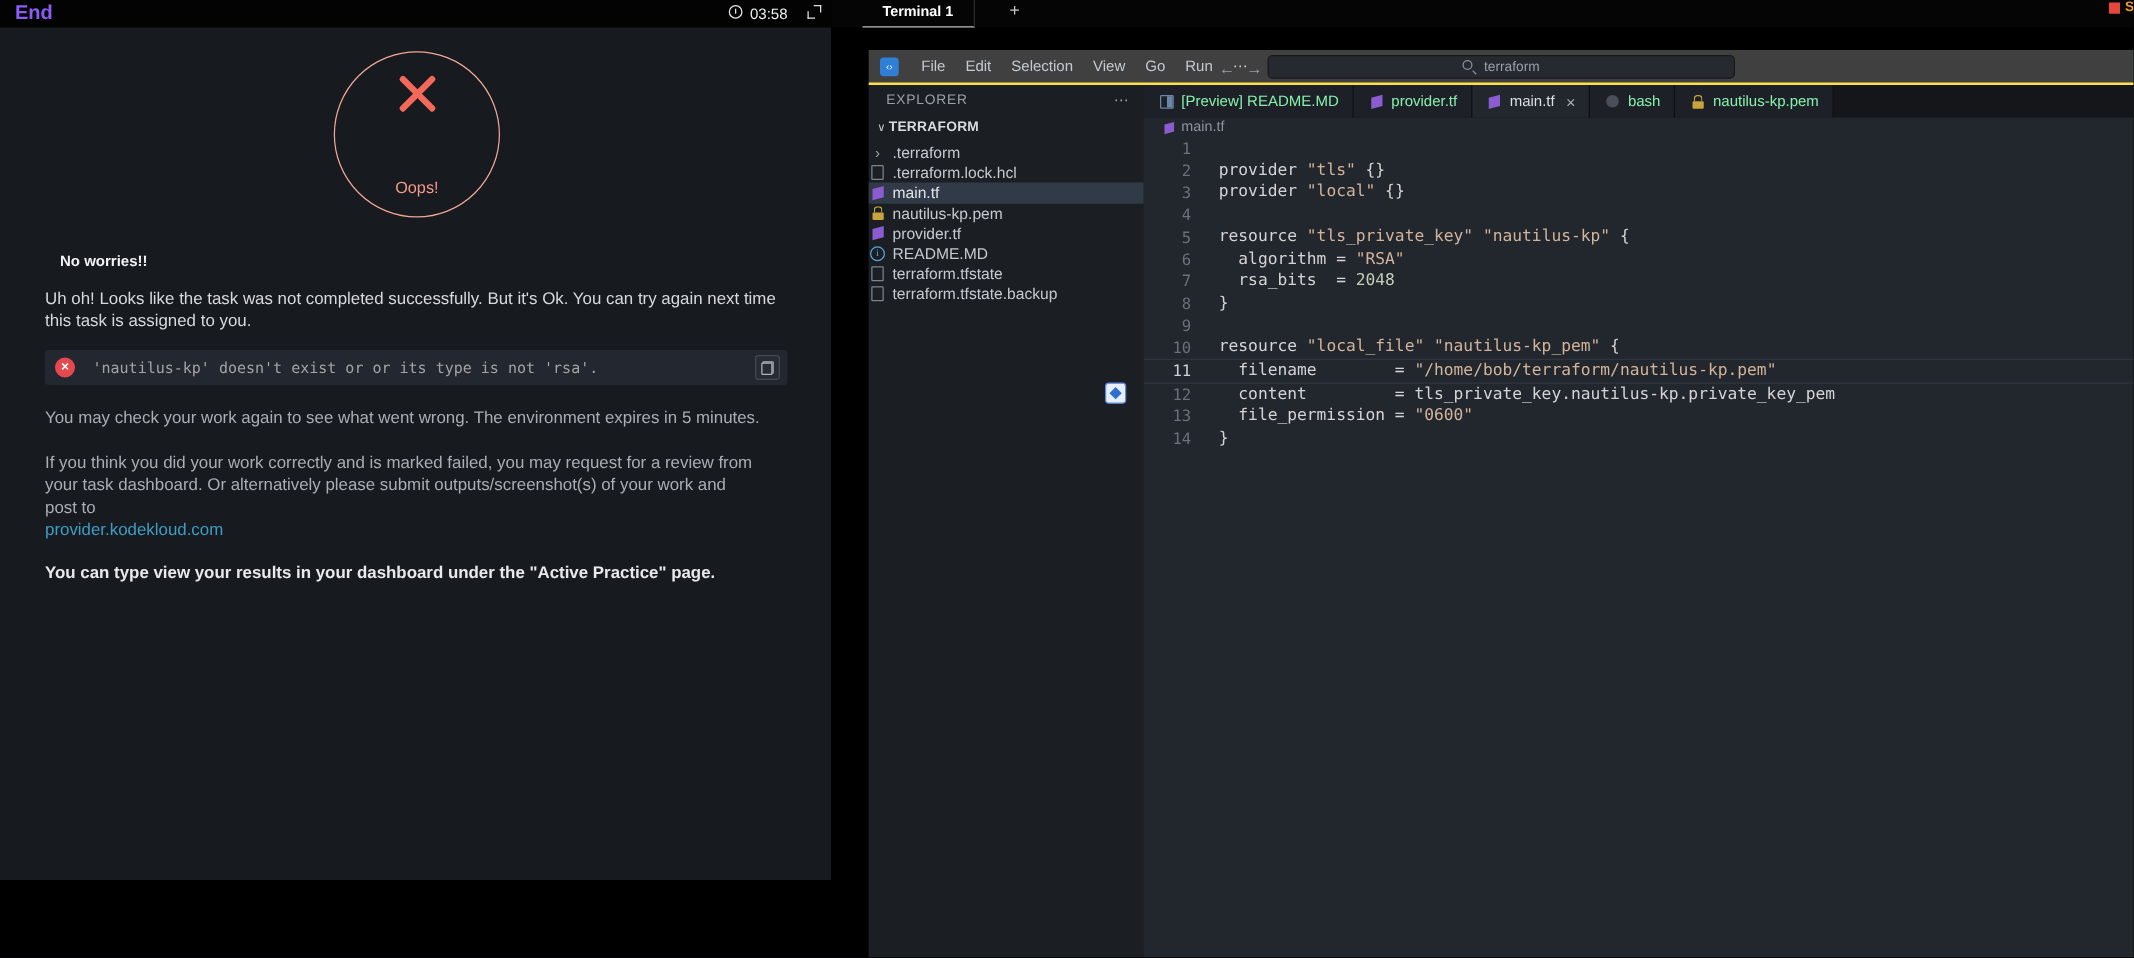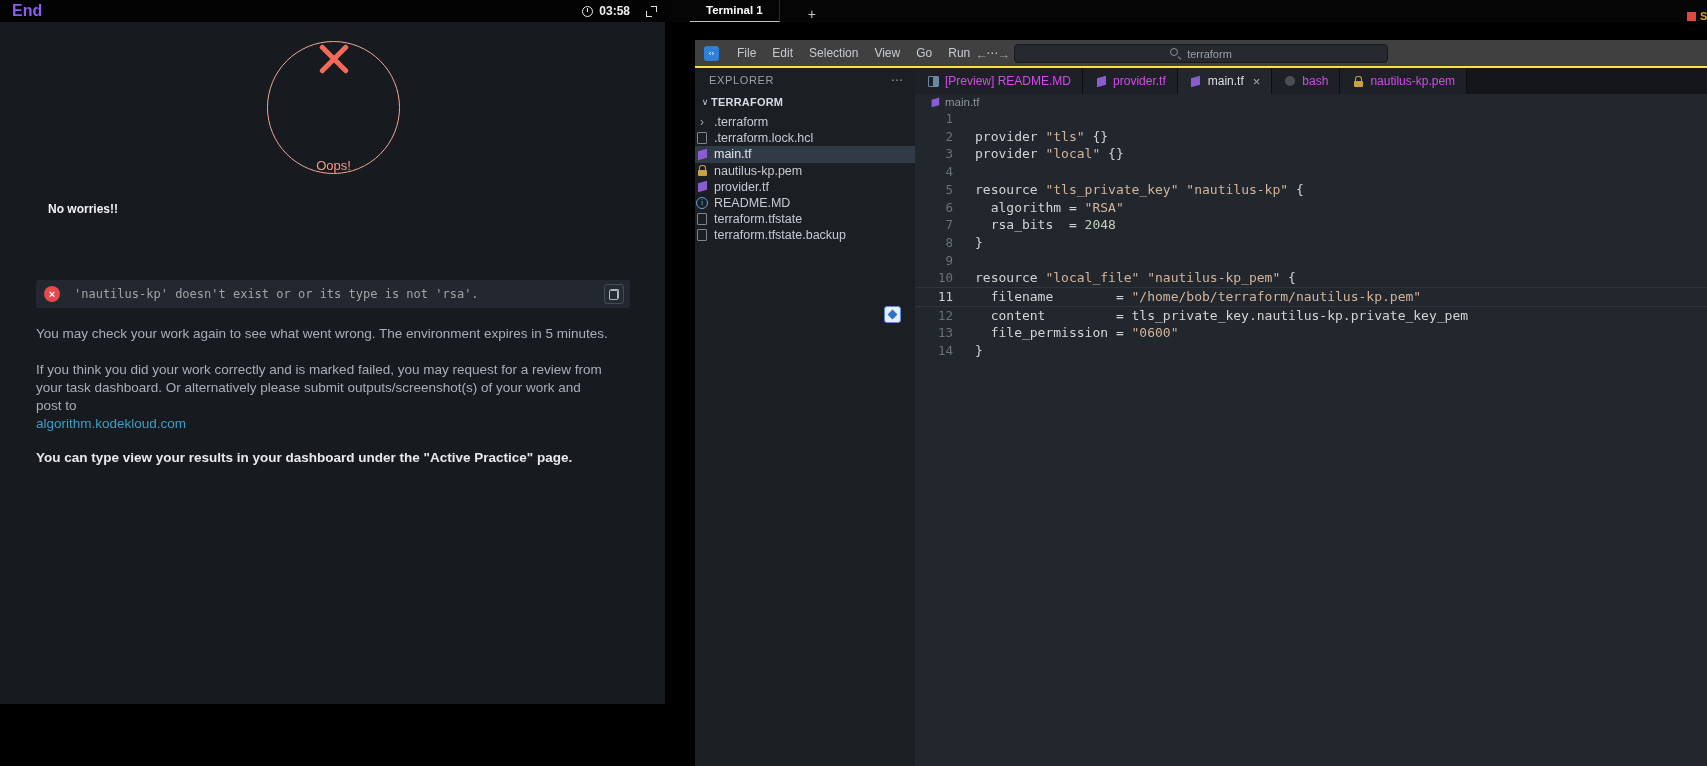--- a/index.html
+++ b/index.html
@@ -4,31 +4,31 @@
 <style>
   * { margin:0; padding:0; box-sizing:border-box; }
   html,body { background:#000; }
   body { font-family:"Liberation Sans", sans-serif; }
   #app { position:relative; width:1707px; height:766px; background:#000; overflow:hidden; }
 
   
   .left-pane { position:absolute; left:0; top:0; width:665px; height:766px; background:#000; }
   .left-header { position:absolute; left:0; top:0; width:665px; height:22px; background:#030303; display:flex; align-items:center; color:#fff; }
   .end-label { font-size:16px; font-weight:bold; margin-left:12px; color:#8b5cf6; }
-  .left-header-right { margin-left:auto; display:flex; align-items:center; margin-right:8px;font-weight:bold; }
+  .left-header-right { margin-left:auto; display:flex; align-items:flex-start; margin-right:8px; }
   .clock-icon { position:relative; width:11px; height:11px; border:1.2px solid #e6e8ea; border-radius:50%; margin-right:6px; }
   .clock-icon::before { content:""; position:absolute; left:4px; top:1.5px; width:1.2px; height:4px; background:#e6e8ea; }
   .timer-text { font-size:12px; color:#eceef0; }
   .expand-icon { position:relative; width:11px; height:11px; margin-left:16px; cursor:pointer; }
   .expand-icon::before { content:""; position:absolute; right:0; top:0; width:5px; height:5px; border-top:1.4px solid #dfe2e5; border-right:1.4px solid #dfe2e5; }
   .expand-icon::after { content:""; position:absolute; left:0; bottom:0; width:5px; height:5px; border-bottom:1.4px solid #dfe2e5; border-left:1.4px solid #dfe2e5; }
 
   .left-body { position:absolute; left:0; top:22px; width:665px; height:682px; background:#171a1f; }
 
-  .oops-circle { position:absolute; left:267px; top:19px; width:133px; height:133px; border:1px solid #f0a796; border-radius:50%; display:flex; flex-direction:column; align-items:center; justify-content:space-between;gap:41px; }
+  .oops-circle { position:absolute; left:267px; top:19px; width:133px; height:133px; border:1px solid #f0a796; border-radius:50%; display:flex; flex-direction:column; align-items:center; justify-content:center;gap:41px; }
   .big-x { position:relative; width:40px; height:34px; }
   .big-x::before, .big-x::after { content:""; position:absolute; left:50%; top:50%; width:38px; height:5px; background:#f4695a; border-radius:2px; }
   .big-x::before { transform:translate(-50%,-50%) rotate(45deg); }
   .big-x::after  { transform:translate(-50%,-50%) rotate(-45deg); }
   .oops-text { margin-top:9px; font-size:13px; color:#f4998a; }
 
   .lp-heading { position:absolute; left:48px; top:180px; font-size:12px; font-weight:bold; color:#f1f3f5; }
   .lp-para { position:absolute; left:36px; font-size:13.5px; line-height:18px; color:#a9aeb5; }
   .lp-para.bright { color:#d6d9dd; }
   .lp-p1 { top:208px; width:590px; }
@@ -45,21 +45,21 @@
   .copy-ic { position:relative; width:10px; height:11px; }
   .copy-ic::before { content:""; position:absolute; right:0; top:0; width:7px; height:8px; border:1px solid #aeb4bc; border-radius:1px; }
   .copy-ic::after { content:""; position:absolute; left:0; bottom:0; width:7px; height:8px; border:1px solid #aeb4bc; background:#272c34; border-radius:1px; }
 
   
   .split-handle { position:absolute; left:667px; top:400px; display:flex; gap:3px; cursor:col-resize; }
   .split-handle i { display:block; width:2px; height:13px; background:#cfd2d6; }
 
   
   .right-region { position:absolute; left:665px; top:0; width:1042px; height:766px; background:#000; }
-  .term-bar { position:absolute; left:0; top:0; width:1042px; height:22px; background:#050505; display:flex; align-items:flex-end; }
+  .term-bar { position:absolute; left:0; top:0; width:1042px; height:22px; background:#050505; display:flex; align-items:flex-start; }
   .term-tab { margin-left:25px; padding:0 16px; height:22px; line-height:21px; font-size:11.5px; font-weight:bold; color:#fff; border-right:1px solid #2a2a2a; border-bottom:1px solid rgba(255,255,255,0.75); cursor:pointer; }
   .term-plus { margin-left:28px; color:#c8c8c8; font-size:14px; cursor:pointer; }
   .term-indicators { margin-left:auto; margin-right:0; display:flex; align-items:center; gap:4px; width:20px; overflow:hidden; }
   .rec-square { width:9px; height:9px; background:#e5473c; flex:none; }
   .rec-label { color:#f39b1d; font-size:11px; font-weight:bold; }
 
   
   .vsc { position:absolute; left:30px; top:40px; width:1012px; height:726px; background:#22262d; }
   .vsc-titlebar { position:relative; height:28px; background:#404040; border-bottom:2px solid #fde047; display:flex; align-items:center; }
   .vsc-logo { width:15px; height:15px; margin-left:9px; border-radius:3px; background:#2f7fd6; color:#fff; font-size:8px; display:flex; align-items:center; justify-content:center; flex:none; }
@@ -100,21 +100,21 @@
   .fic-lock { flex-direction:column; }
   .fic-lock::before { content:""; width:5px; height:4px; border:1.4px solid #c9a33d; border-bottom:none; border-radius:3px 3px 0 0; display:block; }
   .fic-lock::after { content:""; width:9px; height:6px; background:#c9a33d; border-radius:1px; display:block; }
   .fic-info::before { content:"i"; width:10px; height:10px; border:1px solid #58a6dd; border-radius:50%; color:#58a6dd; font-size:8px; line-height:9px; text-align:center; display:block; font-family:"Liberation Serif", serif; }
   .fic-preview::before { content:""; width:9px; height:9px; border:1px solid #6a87a8; border-radius:1px; background:linear-gradient(90deg, transparent 50%, #6a87a8 50%); display:block; }
   .fic-bash::before { content:""; width:10px; height:10px; border-radius:50%; background:#4a4f57; display:block; }
 
   
   .editor-col { flex:1; height:698px; display:flex; flex-direction:column; background:#22262d; min-width:0; }
   .tabs-bar { height:26px; background:#141619; display:flex; flex:none; }
-  .etab { display:flex; align-items:center; padding:0 11px; background:#1d2127; border-right:1px solid #0e0f12; font-size:12px; color:#d946ef; cursor:pointer; white-space:nowrap; }
+  .etab { display:flex; align-items:center; padding:0 11px; background:#1d2127; border-right:1px solid #0e0f12; font-size:12px; color:#86efac; cursor:pointer; white-space:nowrap; }
   .etab.active { background:#22262d; color:#dcdfe4; }
   .tab-close { margin-left:9px; color:#a8adb5; font-size:13px; line-height:1; cursor:pointer; }
   .breadcrumb-row { height:16px; display:flex; align-items:center; padding-left:13px; flex:none; }
   .breadcrumb-row .fic { transform:scale(.85); margin-right:3px; }
   .bc-label { font-size:11.5px; color:#8e949c; }
 
   .code-area { position:relative; flex:1; overflow:hidden; font-family:"DejaVu Sans Mono", monospace; }
   .code-row { display:flex; line-height:17.7px; min-height:17.7px; }
   .code-row.current { border-top:1px solid rgba(200,210,230,.09); border-bottom:1px solid rgba(200,210,230,.09); }
   .gut { width:50px; padding-right:12px; text-align:right; font-size:12.5px; color:#6a7178; flex:none; }
@@ -141,33 +141,34 @@
         <span class="timer-text">03:58</span>
         <span class="expand-icon"></span>
       </span>
     </div>
     <div class="left-body">
       <div class="oops-circle">
         <div class="big-x"></div>
         <div class="oops-text">Oops!</div>
       </div>
       <div class="lp-heading">No worries!!</div>
+      <div class="lp-para bright lp-p1">Uh oh! Looks like the task was not completed successfully. But it's Ok. You can try again next time this task is assigned to you.</div>
 
       <div class="alert-bar">
         <span class="err-badge"></span>
         <span class="alert-text">'nautilus-kp' doesn't exist or or its type is not 'rsa'.</span>
         <span class="copy-btn">
             <span class="copy-ic"></span>
           </span>
       </div>
 
       <div class="lp-para lp-p2">You may check your work again to see what went wrong. The environment expires in 5 minutes.</div>
       <div class="lp-para lp-p3">
         <span>If you think you did your work correctly and is marked failed, you may request for a review from your task dashboard. Or alternatively please submit outputs/screenshot(s) of your work and post to</span>
-        <a class="lp-link">algorithm.kodekloud.com</a>
+        <a class="lp-link">provider.kodekloud.com</a>
       </div>
       <div class="lp-para lp-p4">You can type view your results in your dashboard under the "Active Practice" page.</div>
     </div>
   </div>
 
   <div class="split-handle">
       <i></i>
       <i></i>
     </div>
 

